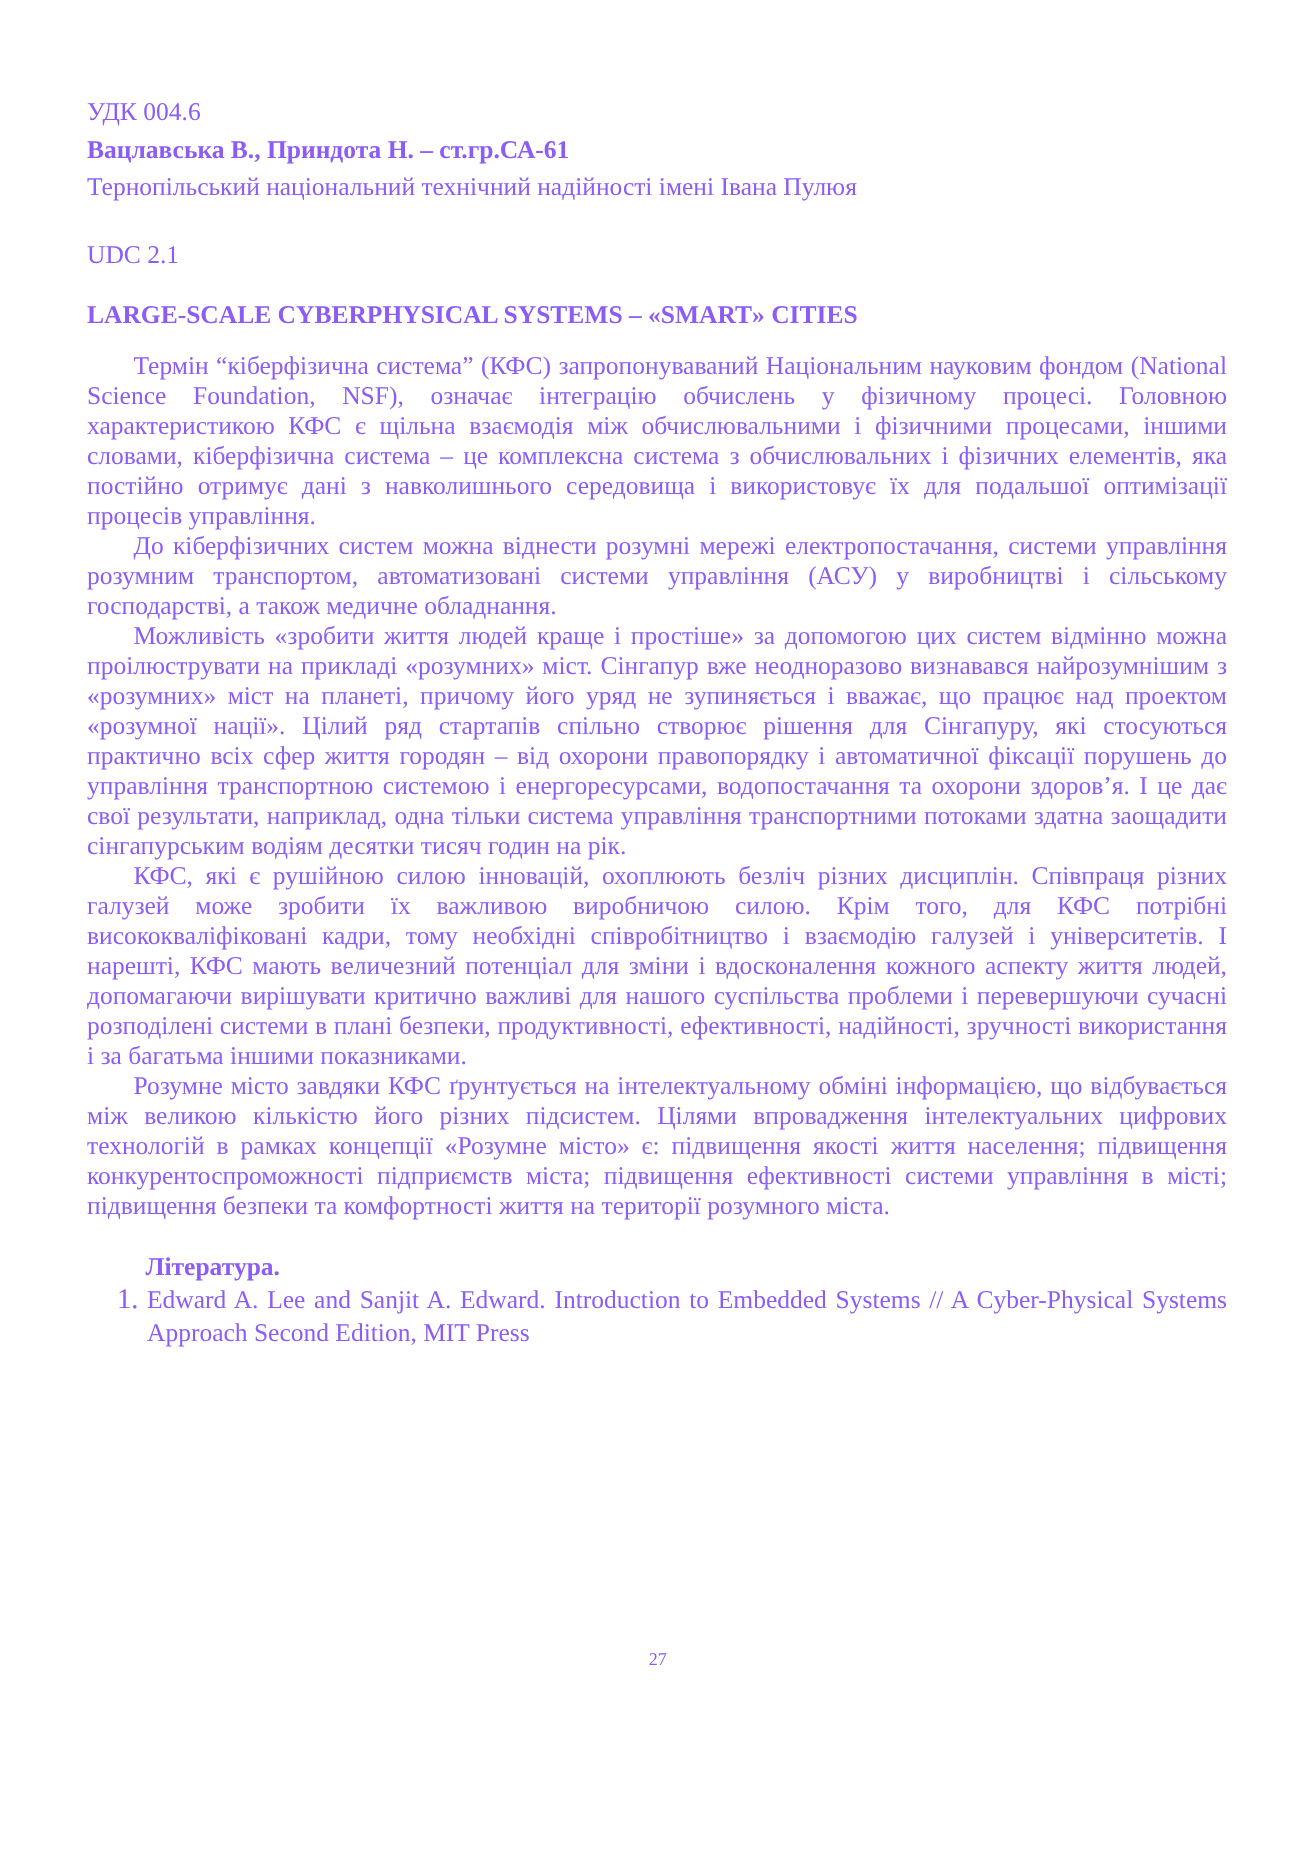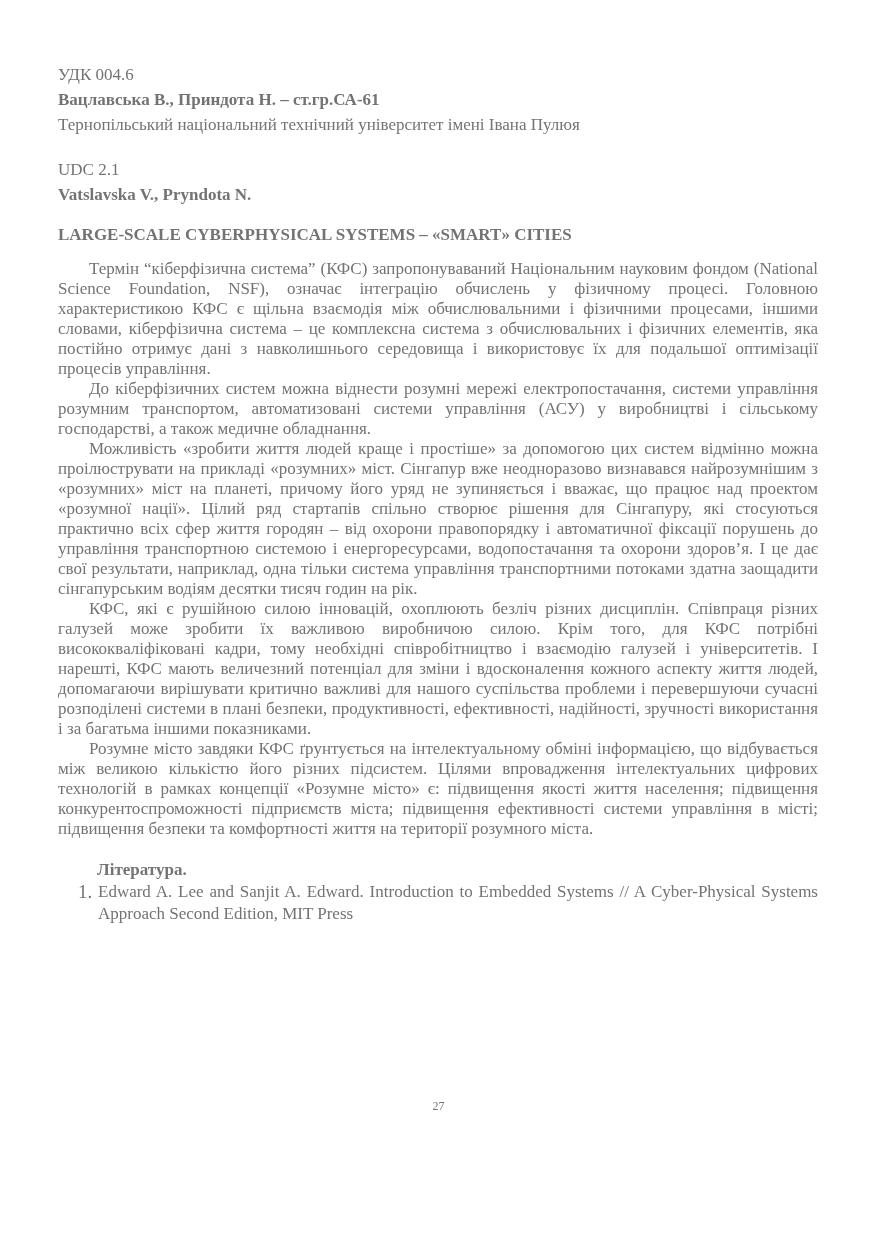--- a/index.html
+++ b/index.html
@@ -5,21 +5,21 @@
   html, body {
     margin: 0;
     padding: 0;
     background: #ffffff;
   }
   .page {
     position: relative;
     width: 877px;
     height: 1240px;
     background: #ffffff;
-    color: #737373;
+    color: #8b5cf6;
     font-family: "Liberation Serif", "DejaVu Serif", serif;
     overflow: hidden;
     box-sizing: border-box;
   }
   .content {
     position: absolute;
     left: 58px;
     top: 62px;
     width: 760px;
   }
@@ -88,26 +88,25 @@
   }
 </style>
 </head>
 <body>
 
 <div class="page">
   <div class="content">
 
     <div class="hline">УДК 004.6</div>
     <div class="hline bold">Вацлавська В., Приндота Н. – ст.гр.СА-61</div>
-    <div class="hline">Тернопільський національний технічний університет імені Івана Пулюя</div>
+    <div class="hline">Тернопільський національний технічний надійності імені Івана Пулюя</div>
 
 
     <div class="udc-block">
       <div class="hline">UDC 2.1</div>
-      <div class="hline bold">Vatslavska V., Pryndota N.</div>
     </div>
 
     <div class="title-en">LARGE-SCALE CYBERPHYSICAL SYSTEMS – «SMART» CITIES</div>
 
     <div class="body-text">
       <p>Термін “кіберфізична система” (КФС) запропонуваваний Національним науковим фондом (National Science Foundation, NSF), означає інтеграцію обчислень у фізичному процесі. Головною характеристикою КФС є щільна взаємодія між обчислювальними і фізичними процесами, іншими словами, кіберфізична система – це комплексна система з обчислювальних і фізичних елементів, яка постійно отримує дані з навколишнього середовища і використовує їх для подальшої оптимізації процесів управління.</p>
       <p>До кіберфізичних систем можна віднести розумні мережі електропостачання, системи управління розумним транспортом, автоматизовані системи управління (АСУ) у виробництві і сільському господарстві, а також медичне обладнання.</p>
       <p>Можливість «зробити життя людей краще і простіше» за допомогою цих систем відмінно можна проілюструвати на прикладі «розумних» міст. Сінгапур вже неодноразово визнавався найрозумнішим з «розумних» міст на планеті, причому його уряд не зупиняється і вважає, що працює над проектом «розумної нації». Цілий ряд стартапів спільно створює рішення для Сінгапуру, які стосуються практично всіх сфер життя городян – від охорони правопорядку і автоматичної фіксації порушень до управління транспортною системою і енергоресурсами, водопостачання та охорони здоров’я. І це дає свої результати, наприклад, одна тільки система управління транспортними потоками здатна заощадити сінгапурським водіям десятки тисяч годин на рік.</p>
       <p>КФС, які є рушійною силою інновацій, охоплюють безліч різних дисциплін. Співпраця різних галузей може зробити їх важливою виробничою силою. Крім того, для КФС потрібні висококваліфіковані кадри, тому необхідні співробітництво і взаємодію галузей і університетів. І нарешті, КФС мають величезний потенціал для зміни і вдосконалення кожного аспекту життя людей, допомагаючи вирішувати критично важливі для нашого суспільства проблеми і перевершуючи сучасні розподілені системи в плані безпеки, продуктивності, ефективності, надійності, зручності використання і за багатьма іншими показниками.</p>
       <p>Розумне місто завдяки КФС ґрунтується на інтелектуальному обміні інформацією, що відбувається між великою кількістю його різних підсистем. Цілями впровадження інтелектуальних цифрових технологій в рамках концепції «Розумне місто» є: підвищення якості життя населення; підвищення конкурентоспроможності підприємств міста; підвищення ефективності системи управління в місті; підвищення безпеки та комфортності життя на території розумного міста.</p>

